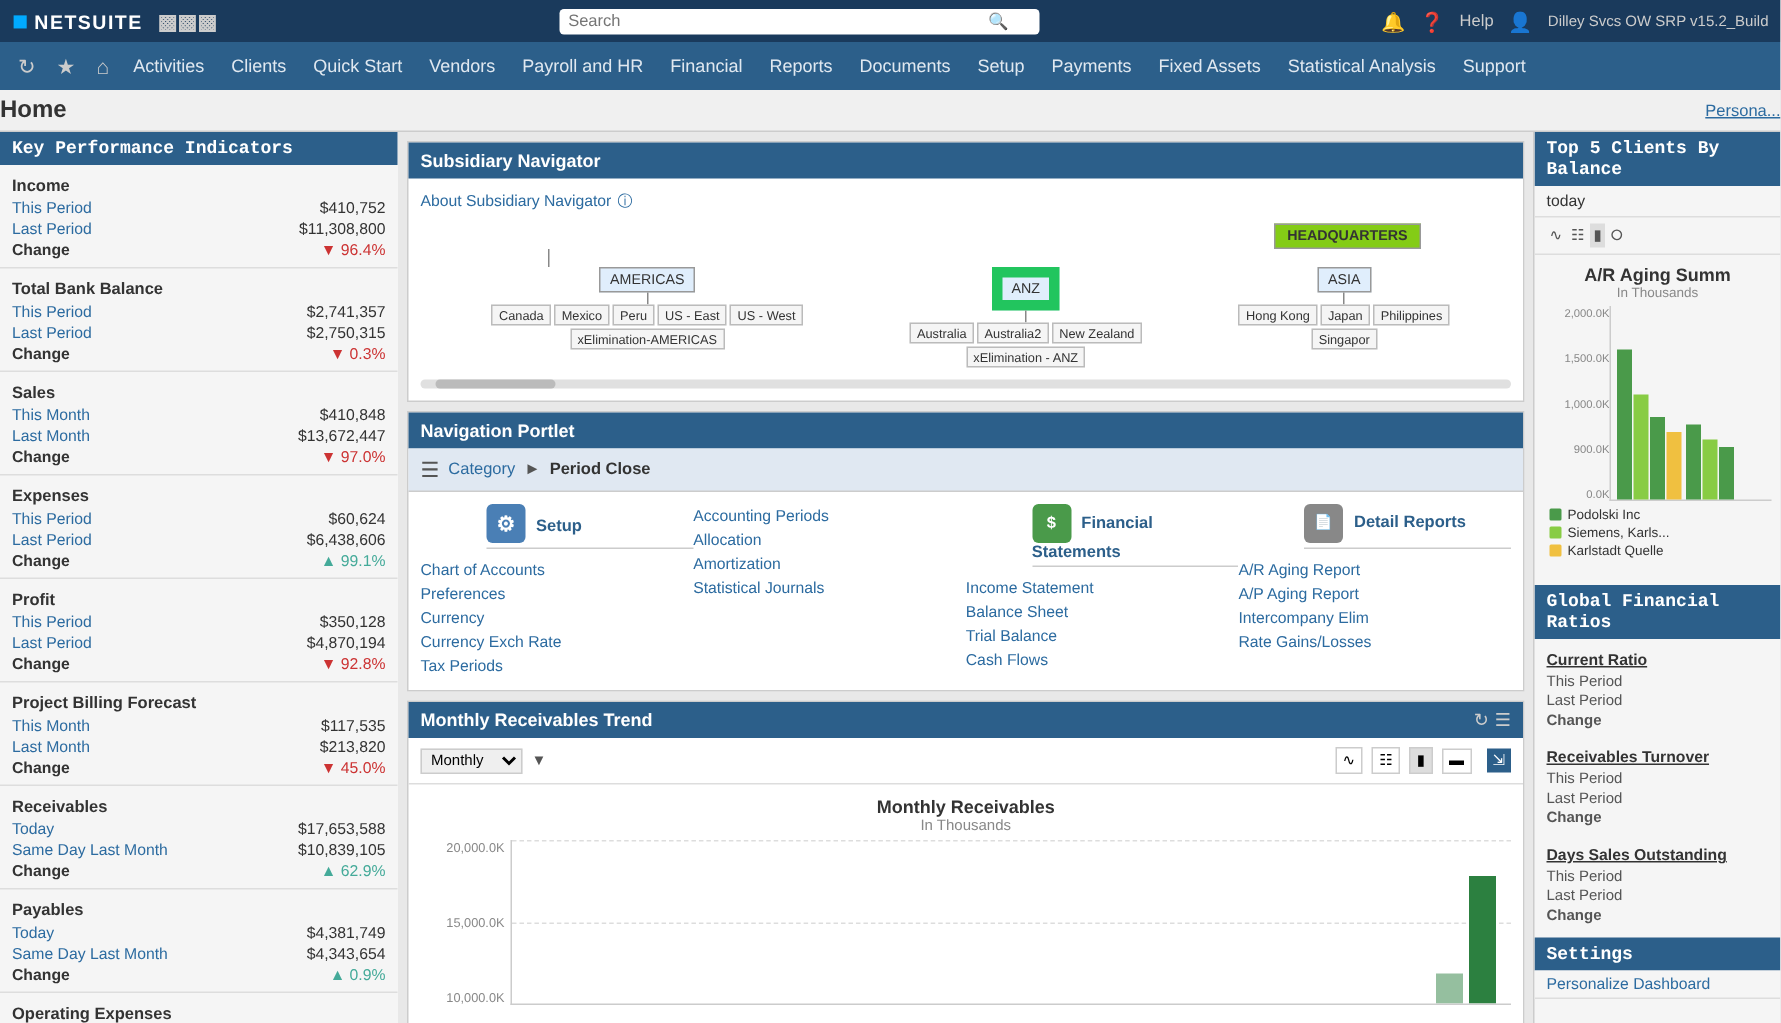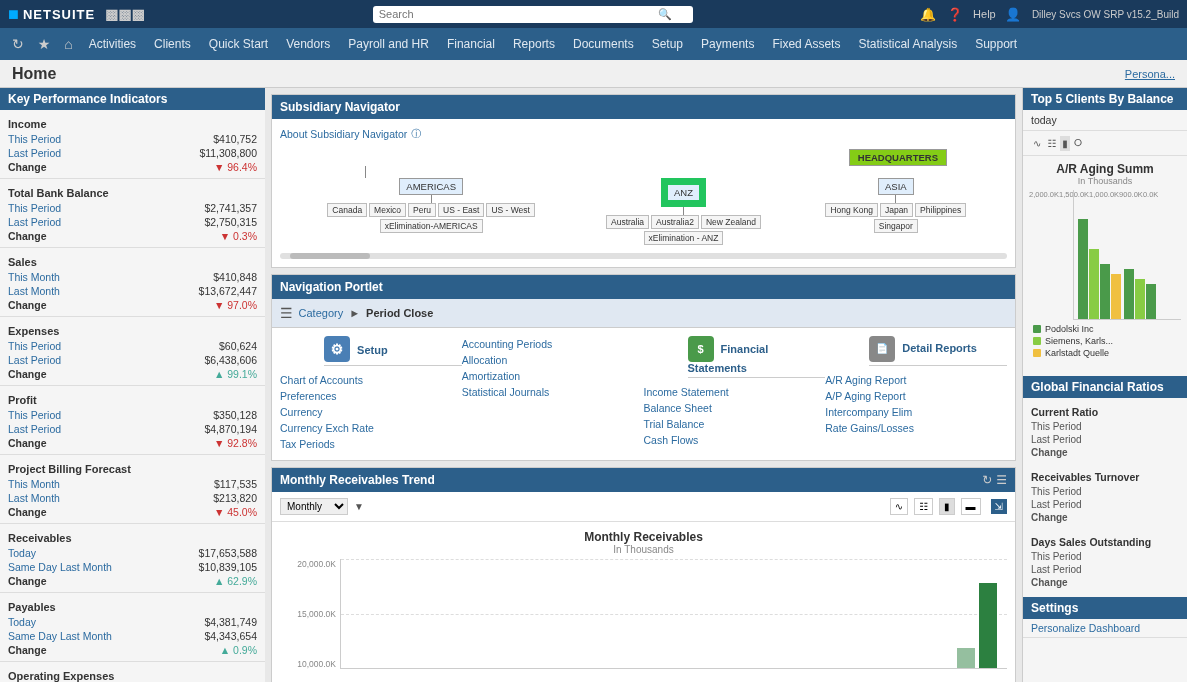--- a/index.html
+++ b/index.html
@@ -11,31 +11,31 @@
     #search-bar { display: flex; align-items: center; background: #fff; border-radius: 3px; padding: 2px 6px; width: 320px; }
     #search-bar input { border: none; outline: none; font-size: 11px; width: 280px; }
     #top-right { display: flex; align-items: center; gap: 10px; color: #ccc; font-size: 11px; }
 
     
     #nav-bar { background: #2c5f8a; display: flex; align-items: center; padding: 0 6px; height: 32px; gap: 2px; }
     .nav-icon-btn { background: none; border: none; color: #ccc; cursor: pointer; padding: 4px 6px; font-size: 14px; border-radius: 3px; }
     .nav-link { color: #e0e8f0; text-decoration: none; font-size: 12px; padding: 6px 8px; white-space: nowrap; cursor: pointer; }
 
     
-    #page-title-bar { background: #f0f0f0; padding: 4px 12px; border-bottom: 1px solid #ccc; display: flex; justify-content: space-between; align-items: center; }
+    #page-title-bar { background: #f0f0f0; padding: 4px 0; border-bottom: 1px solid #ccc; display: flex; justify-content: space-between; align-items: center; }
     #page-title-bar h1 { font-size: 18px; color: #333; font-weight: bold; }
 
     
     #main { display: flex; height: calc(682px - 28px - 32px - 28px); }
 
     
     #left-panel { width: 265px; background: #f5f5f5; overflow-y: auto; flex-shrink: 0; }
 
     
-    .panel-header { background: #2c5f8a; color: #fff; font-size: 12px; font-weight: bold; padding: 4px 8px; }
+    .panel-header { background: #2c5f8a; color: #fff; font-size: 12px; font-weight: bold; padding: 4px 8px; font-family: Liberation Mono, monospace; }
     .kpi-section { padding: 4px 8px; border-bottom: 1px solid #ddd; }
     .kpi-category { font-weight: bold; font-size: 11px; color: #333; margin: 4px 0 2px; }
     .kpi-row { display: flex; justify-content: space-between; padding: 1px 0; }
     .kpi-label { color: #2c6ba0; cursor: pointer; font-size: 10.5px; }
     .kpi-value { font-size: 10.5px; text-align: right; }
     .kpi-change-label { font-weight: bold; color: #333; font-size: 10.5px; }
     .kpi-positive { color: #4a9; font-size: 10.5px; }
     .kpi-negative { color: #c33; font-size: 10.5px; }
 
     
@@ -81,21 +81,21 @@
     .chart-icon-btn { background: none; border: none; cursor: pointer; font-size: 10px; color: #555; padding: 2px; }
     .ar-aging-chart { padding: 8px; height: 200px; position: relative; }
     .ar-chart-title { font-size: 12px; font-weight: bold; text-align: center; }
     .ar-chart-subtitle { font-size: 9px; color: #888; text-align: center; margin-bottom: 4px; }
     .ar-legend { display: flex; flex-direction: column; gap: 2px; padding: 4px; font-size: 9px; }
     .ar-legend-item { display: flex; align-items: center; gap: 4px; }
     .ar-legend-dot { width: 8px; height: 8px; border-radius: 1px; }
 
     
     .gfr-section { padding: 4px 8px; }
-    .gfr-title { font-weight: bold; font-size: 10.5px; color: #333; margin: 4px 0 2px; }
+    .gfr-title { font-weight: bold; font-size: 10.5px; color: #333; margin: 4px 0 2px; text-decoration: underline; }
     .gfr-row { display: flex; justify-content: space-between; padding: 1px 0; font-size: 10px; }
     .gfr-label { color: #555; }
     .gfr-link { color: #2c6ba0; cursor: pointer; }
     .gfr-change { color: #c33; font-size: 10px; }
 
     
     .settings-section { background: #2c5f8a; margin-top: 4px; }
     .settings-row { padding: 3px 8px; background: #f5f5f5; border-bottom: 1px solid #ddd; }
     .settings-link { color: #2c6ba0; cursor: pointer; font-size: 10.5px; }
 
@@ -486,21 +486,21 @@
         <button class="chart-icon-btn">☷</button>
         <button class="chart-icon-btn" style="background:#ddd;">▮</button>
         <button class="chart-icon-btn">⭘</button>
       </div>
 
       <div class="ar-aging-chart" style="padding:6px;height:220px;">
         <div class="ar-chart-title">A/R Aging Summ</div>
         <div class="ar-chart-subtitle">In Thousands</div>
 
         <div style="display:flex;height:130px;margin-top:4px;">
-          <div style="display:flex;flex-direction:row;justify-content:space-between;margin-right:0;width:44px;text-align:right;">
+          <div style="display:flex;flex-direction:column;justify-content:space-between;margin-right:0;width:44px;text-align:right;">
             <span style="font-size:7.5px;color:#888;">2,000.0K</span>
             <span style="font-size:7.5px;color:#888;">1,500.0K</span>
             <span style="font-size:7.5px;color:#888;">1,000.0K</span>
             <span style="font-size:7.5px;color:#888;">900.0K</span>
             <span style="font-size:7.5px;color:#888;">0.0K</span>
           </div>
           <div style="flex:1;border-left:1px solid #ccc;border-bottom:1px solid #ccc;position:relative;display:flex;align-items:flex-end;gap:3px;padding:0 4px;">
 
             <div style="display:flex;gap:1px;align-items:flex-end;">
               <div style="width:10px;height:100px;background:#4a9a4a;"></div>

